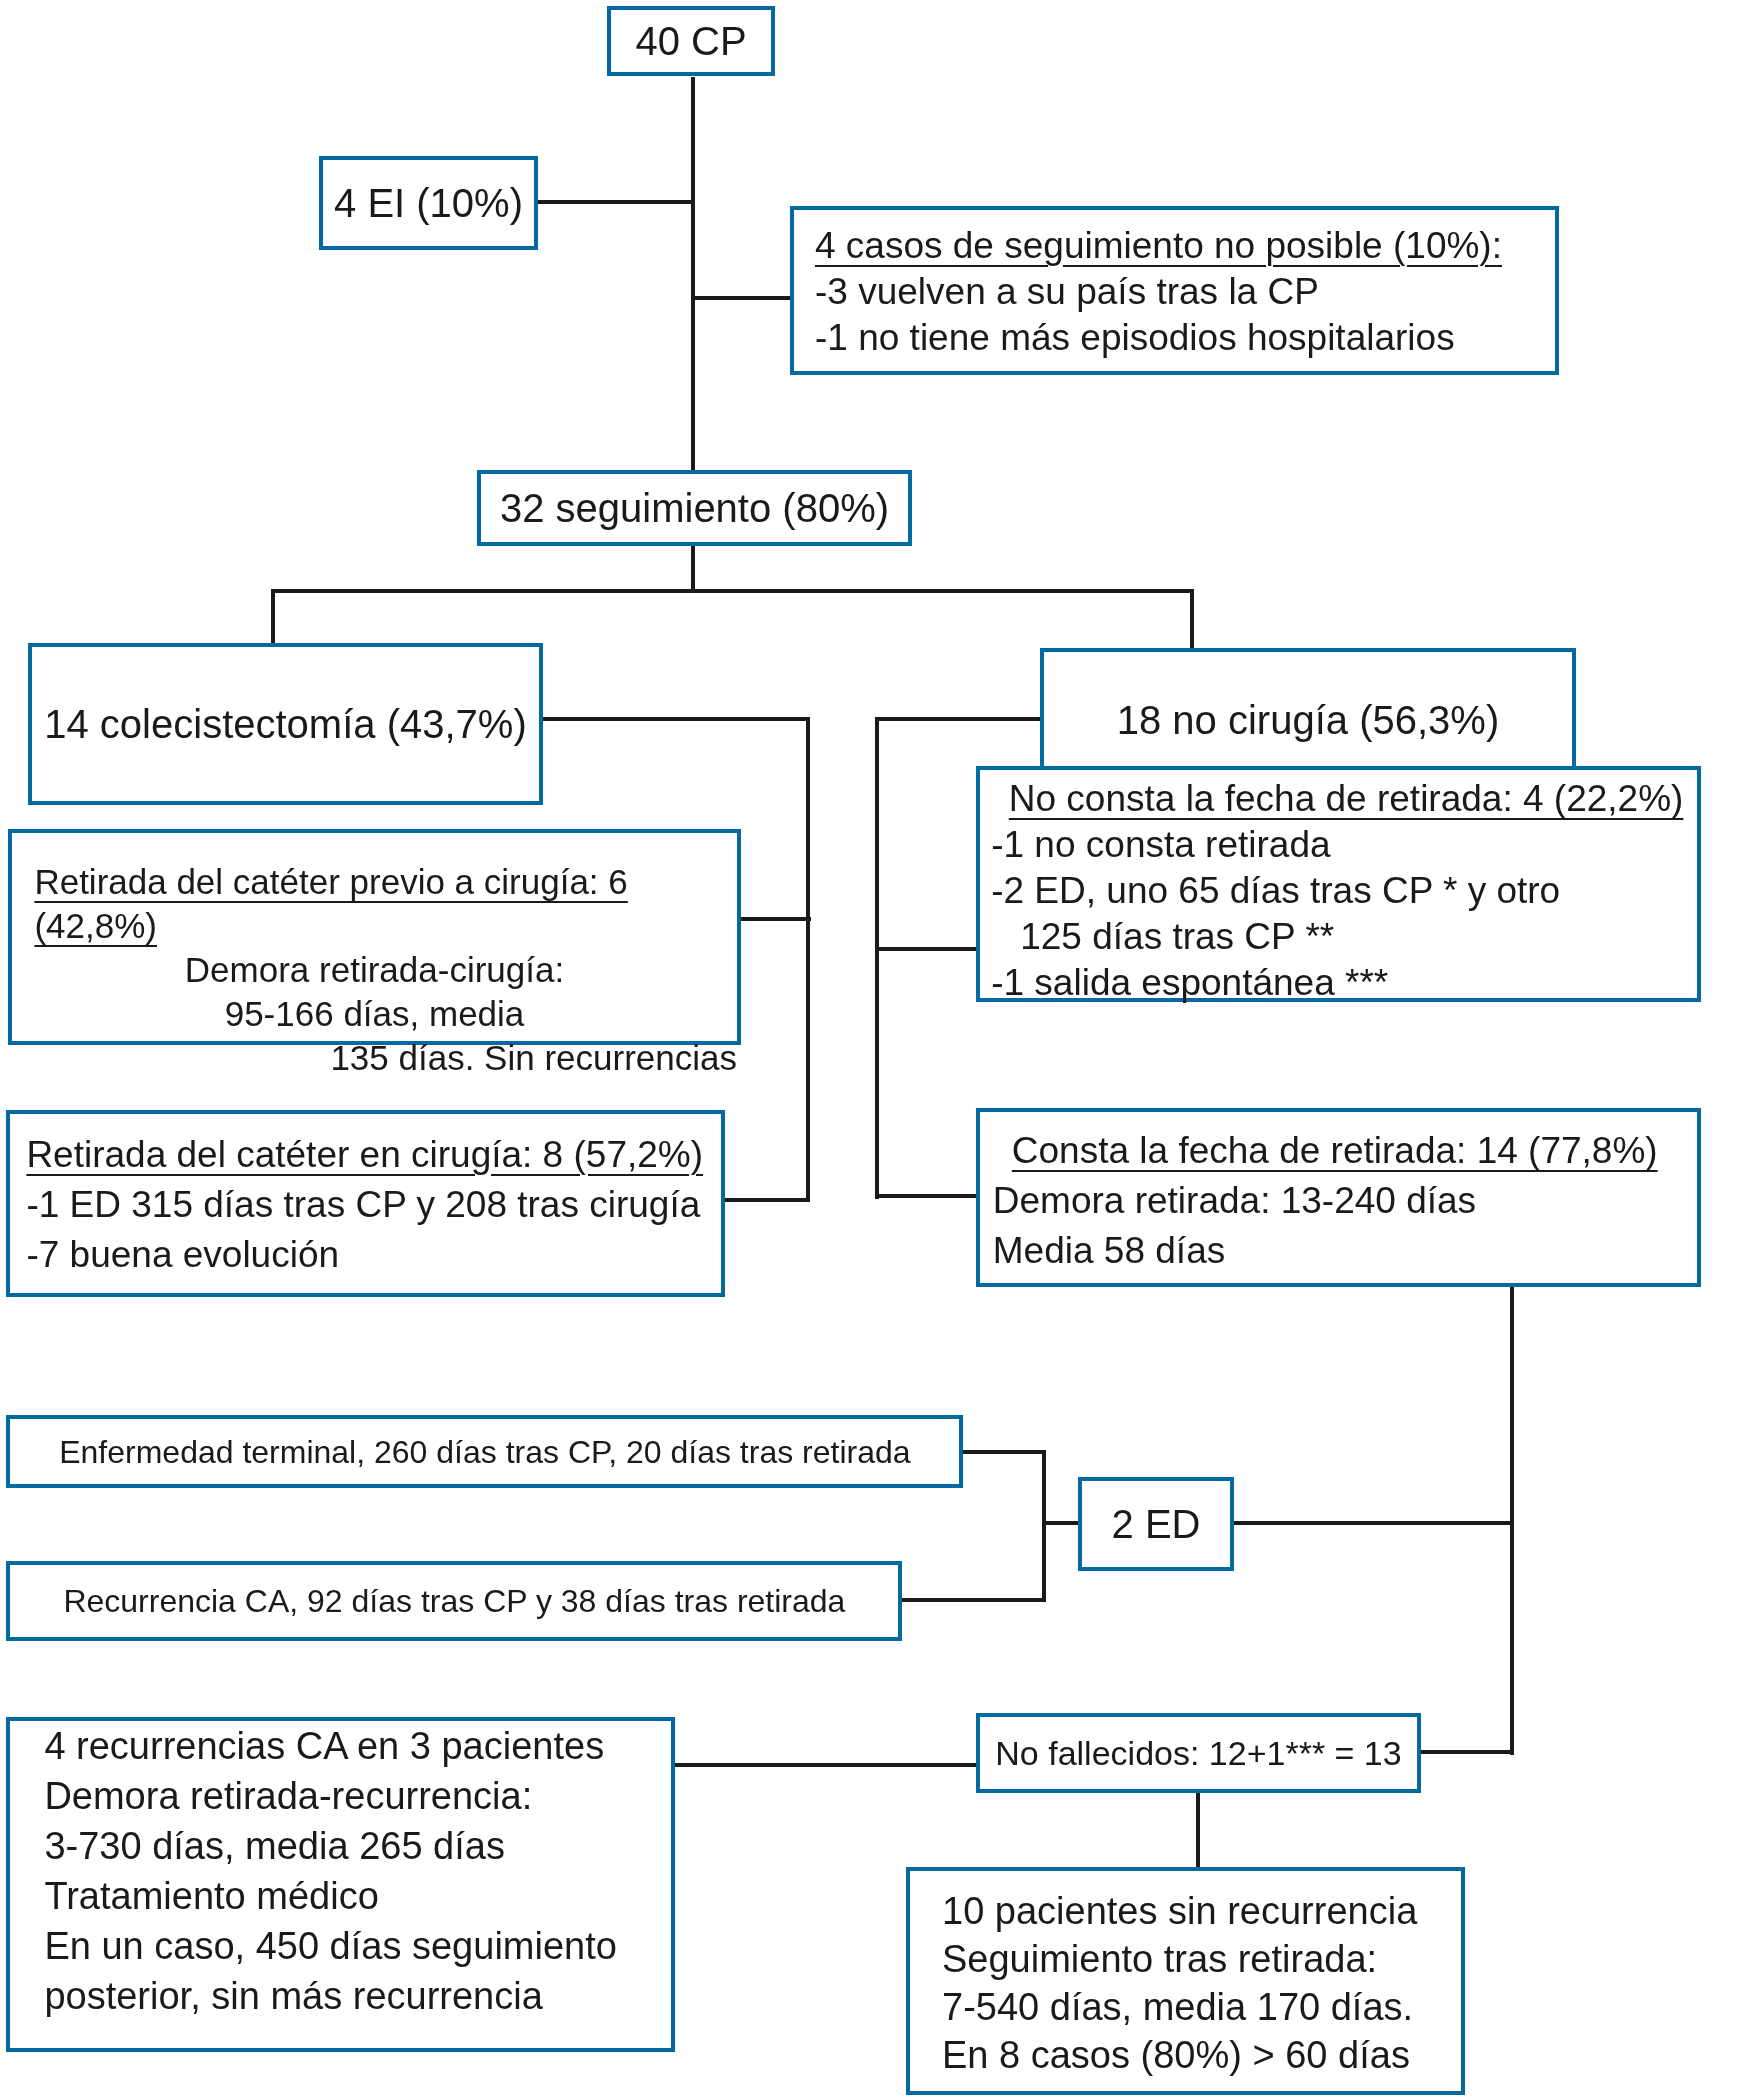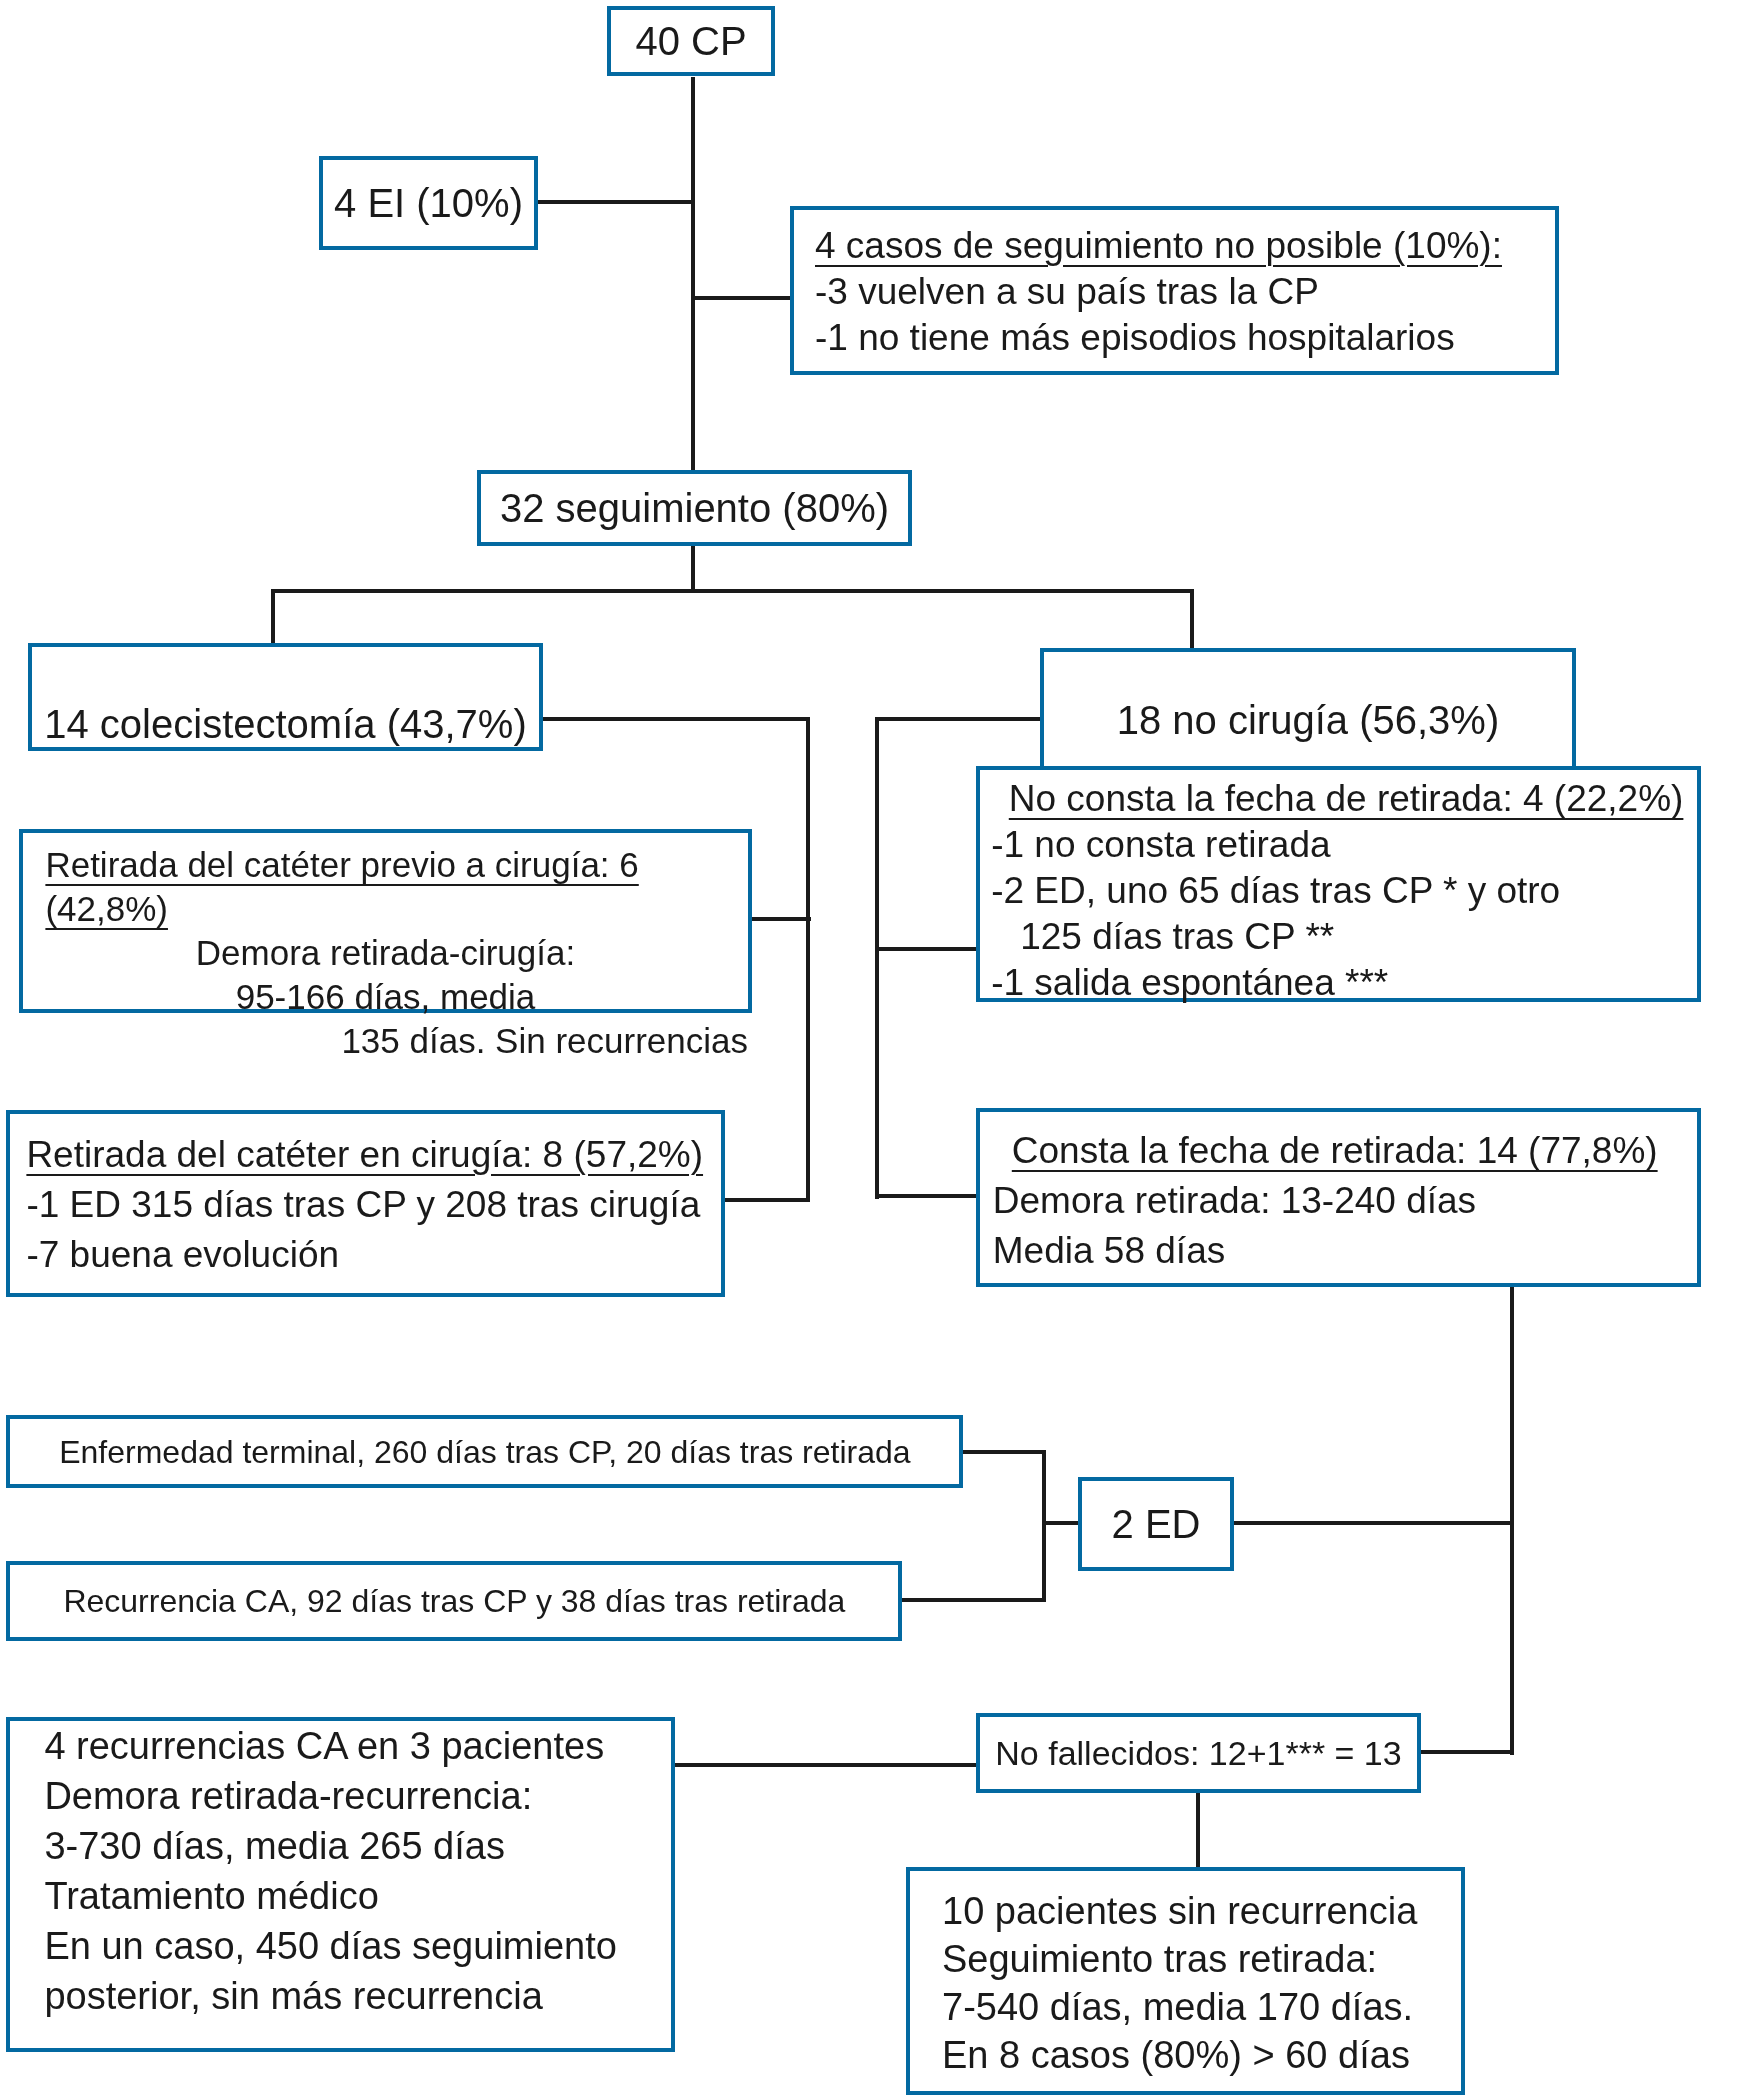--- a/index.html
+++ b/index.html
@@ -87,29 +87,29 @@
   <div class="box pad" style="left:790px;top:206px;width:769px;height:169px;padding-left:21px;">
     <span class="line"><span class="u">4 casos de seguimiento no posible (10%):</span></span>
     <span class="line">-3 vuelven a su país tras la CP</span>
     <span class="line">-1 no tiene más episodios hospitalarios</span>
   </div>
 
   <div class="box center-box big" style="left:477px;top:470px;width:435px;height:76px;">
     <span>32 seguimiento (80%)</span>
   </div>
 
-  <div class="box center-box big" style="left:28px;top:643px;width:515px;height:108px;align-items:flex-end;">
+  <div class="box center-box big" style="left:28px;top:643px;width:515px;height:162px;">
     <span>14 colecistectomía (43,7%)</span>
   </div>
 
   <div class="box center-box big" style="left:1040px;top:648px;width:536px;height:143px;">
     <span>18 no cirugía (56,3%)</span>
   </div>
 
-  <div class="box" style="left:19px;top:829px;width:733px;height:184px;padding-top:10px;line-height:44px;font-size:35px;">
+  <div class="box" style="left:8px;top:829px;width:733px;height:216px;padding-top:27px;line-height:44px;font-size:35px;">
     <span class="line" style="padding-left:22.4px;"><span class="u">Retirada del catéter previo a cirugía: 6 (42,8%)</span></span>
     <span class="line" style="text-align:center;">Demora retirada-cirugía:</span>
     <span class="line" style="text-align:center;">95-166 días, media</span>
     <span class="line" style="text-align:right;">135 días. Sin recurrencias</span>
   </div>
 
   <div class="box" style="left:976px;top:766px;width:725px;height:236px;padding-top:6.4px;padding-left:11.2px;">
     <span class="line" style="padding-left:17.6px;"><span class="u">No consta la fecha de retirada: 4 (22,2%)</span></span>
     <span class="line">-1 no consta retirada</span>
     <span class="line">-2 ED, uno 65 días tras CP * y otro</span>

